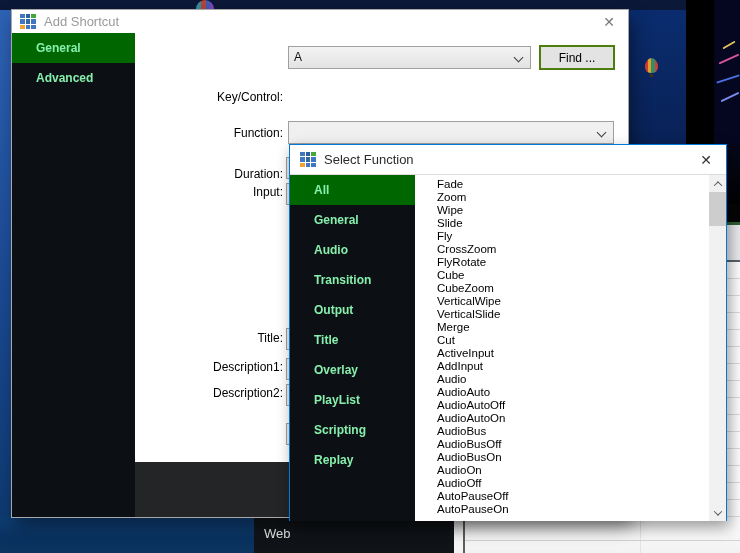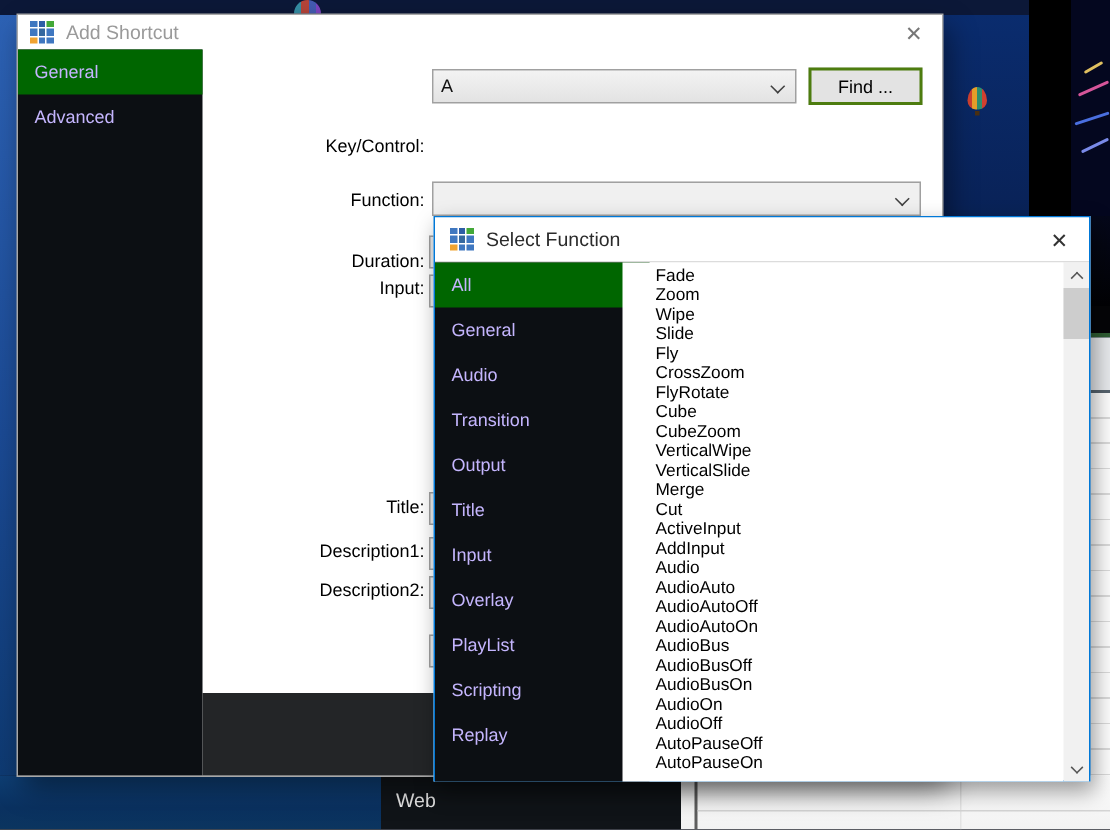--- a/index.html
+++ b/index.html
@@ -44,21 +44,21 @@
   .vmix-logo { width:16px; height:16px; display:grid; grid-template-columns:repeat(3,1fr); grid-template-rows:repeat(3,1fr); gap:1px; flex:0 0 auto; }
   .vmix-logo i { display:block; background:#3f77c0; }
   .vmix-logo i:nth-child(2){ background:#2e5ea6; }
   .vmix-logo i:nth-child(3){ background:#43a838; }
   .vmix-logo i:nth-child(5){ background:#35689f; }
   .vmix-logo i:nth-child(7){ background:#f0a330; }
   .wtitle { font-size:13px; margin-left:8px; white-space:nowrap; }
   .close-x { position:absolute; font-size:14px; line-height:14px; }
 
   .dark-sidebar { position:absolute; background:#0c0f13; }
-  .side-item { height:30px; line-height:30px; padding-left:11px; color:#c4b5fd; font-size:12px; white-space:nowrap; }
+  .side-item { height:30px; line-height:30px; padding-left:24px; color:#86efac; font-size:12px; white-space:nowrap;font-weight:bold; }
   .side-item.selected { background:#006600; }
 
   
   .flabel { position:absolute; left:80px; width:191px; text-align:right; font-size:12px; line-height:13px; color:#000; white-space:nowrap; }
   .combo { position:absolute; background:linear-gradient(#f3f3f3,#e3e3e3); border:1px solid #a0a0a0; font-size:12px; color:#111; line-height:21px; padding:0 22px 0 5px; white-space:nowrap; }
   .combo.lite { background:#f0f0f0; }
   .chev { position:absolute; right:8px; top:7px; width:7px; height:7px; border-left:1.4px solid #404040; border-bottom:1.4px solid #404040; transform:rotate(-45deg); }
   .find-btn { position:absolute; left:527px; top:35px; width:76px; height:25px; background:#e3e3e3; border:2px solid #4d7c0f; font-size:12px; color:#000; display:flex; align-items:center; justify-content:center; }
   .field-edge { position:absolute; left:274px; width:40px; height:22px; background:#ededed; border:1px solid #a0a0a0; }
   .shortcut-footer { position:absolute; left:123px; top:452px; width:493px; height:55px; background:#232527; }
@@ -179,21 +179,20 @@
       <span class="close-x" style="right:14px; top:8px; color:#333;">✕</span>
     </div>
 
     <div class="dark-sidebar" style="left:0; top:30px; width:143px; height:346px;">
         <div class="side-item selected">All</div>
         <div class="side-item">General</div>
         <div class="side-item">Audio</div>
         <div class="side-item">Transition</div>
         <div class="side-item">Output</div>
         <div class="side-item">Title</div>
-        <div class="side-item">Input</div>
         <div class="side-item">Overlay</div>
         <div class="side-item">PlayList</div>
         <div class="side-item">Scripting</div>
         <div class="side-item">Replay</div>
       </div>
 
     <div class="fn-list">
         <div class="fn-item">Fade</div>
         <div class="fn-item">Zoom</div>
         <div class="fn-item">Wipe</div>

